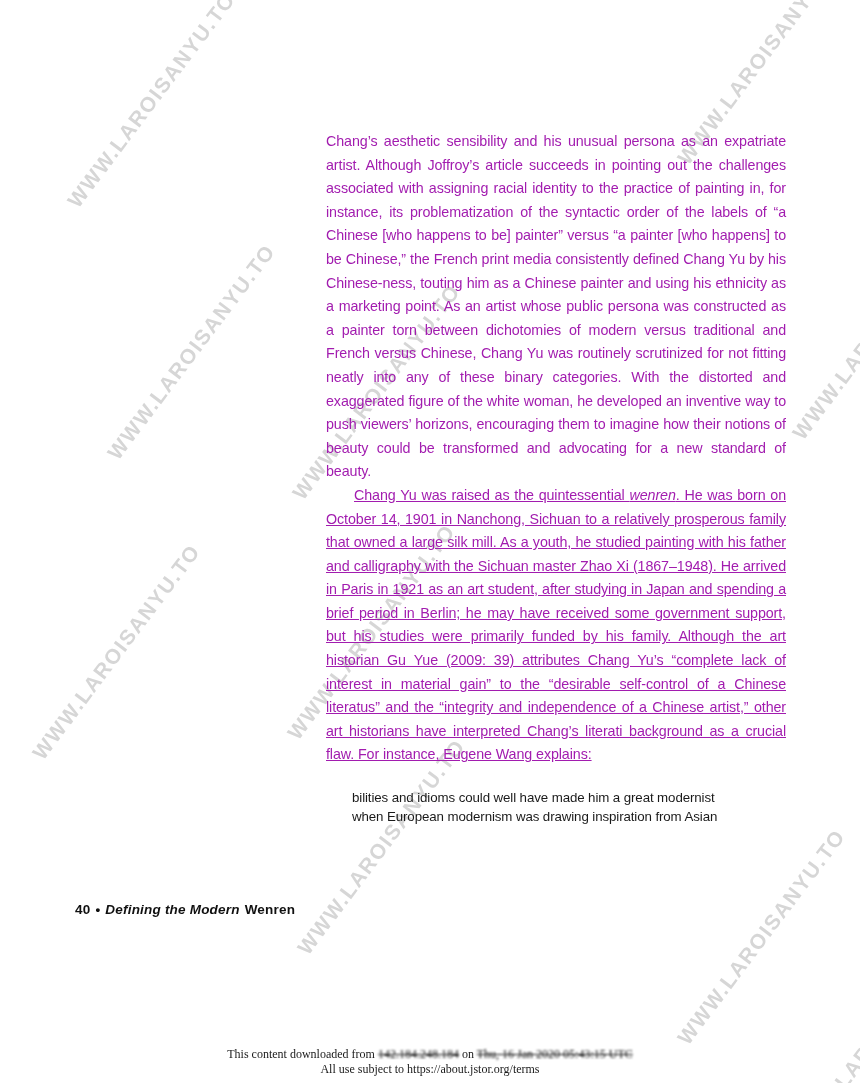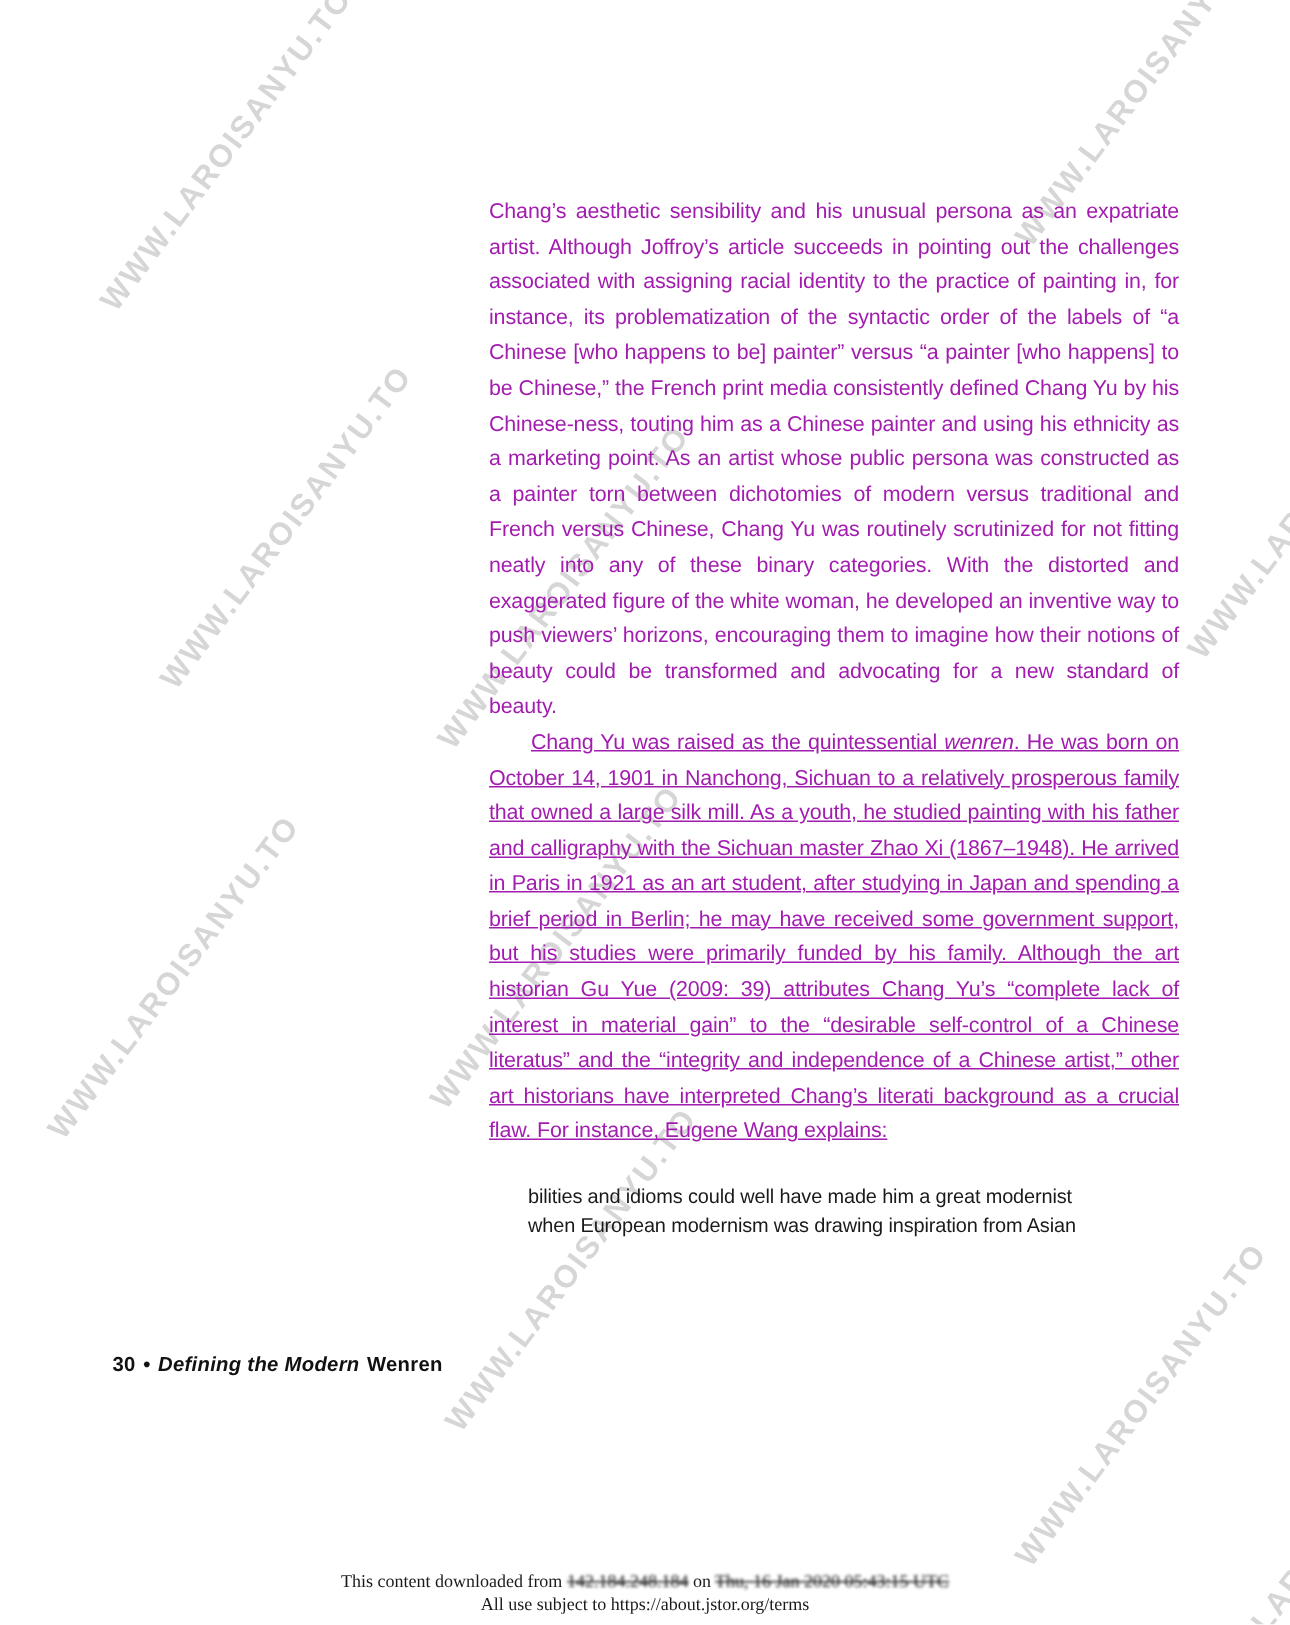--- a/index.html
+++ b/index.html
@@ -129,21 +129,21 @@
       <span>Chang Yu was raised as the quintessential </span><span class="italic">wenren</span><span>. He was born on October 14, 1901 in Nanchong, Sichuan to a relatively prosperous family that owned a large silk mill. As a youth, he studied painting with his father and calligraphy with the Sichuan master Zhao Xi (1867–1948). He arrived in Paris in 1921 as an art student, after studying in Japan and spending a brief period in Berlin; he may have received some government support, but his studies were primarily funded by his family. Although the art historian Gu Yue (2009: 39) attributes Chang Yu’s “complete lack of interest in material gain” to the “desirable self-control of a Chinese literatus” and the “integrity and independence of a Chinese artist,” other art historians have interpreted Chang’s literati background as a crucial flaw. For instance, Eugene Wang explains:</span>
     </p>
 
     <div class="quote">
       <div class="quote-line">bilities and idioms could well have made him a great modernist</div>
       <div class="quote-line">when European modernism was drawing inspiration from Asian</div>
     </div>
   </div>
 
   <div class="running-footer">
-    <span>30</span><span class="sep">•</span><span class="title-italic">Defining the Modern</span><span class="title-caps">Wenren</span>
+    <span>40</span><span class="sep">•</span><span class="title-italic">Defining the Modern</span><span class="title-caps">Wenren</span>
   </div>
 
   <div class="jstor jstor-line2">
     <span>All use subject to https://about.jstor.org/terms</span>
   </div>
   <div class="jstor jstor-line1">
     <span>This content downloaded from </span><span class="redacted">142.184.248.184</span><span> on </span><span class="redacted">Thu, 16 Jan 2020 05:43:15 UTC</span>
   </div>
 
 </div>

